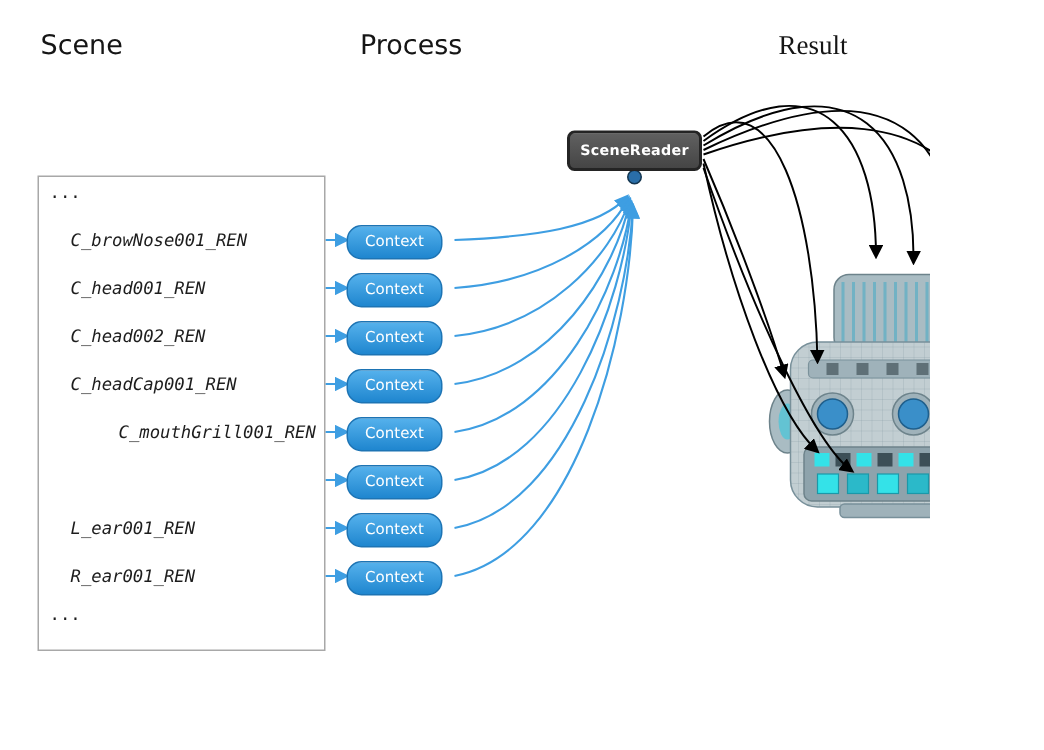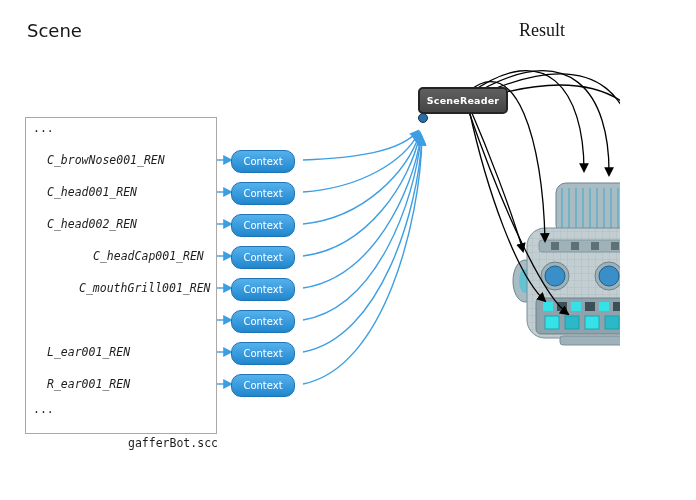--- a/index.html
+++ b/index.html
@@ -25,21 +25,21 @@
     display:flex;align-items:center;justify-content:center;
     background:linear-gradient(#55b1ec,#1f86cf);
     border:1px solid #1d74b4;border-radius:10px;
     color:#ffffff;font-size:10px;
   }
   .node{
     position:absolute;left:378px;top:87px;width:90px;height:27px;z-index:2;
     display:flex;align-items:center;justify-content:center;
     background:linear-gradient(#606060,#454545);
     border:2px solid #242424;border-radius:5px;box-sizing:border-box;
-    color:#ffffff;font-size:9.5px;font-weight:bold;letter-spacing:.2px;margin-left:40px;
+    color:#ffffff;font-size:9.5px;font-weight:bold;letter-spacing:.2px;
   }
   .node-plug{
     position:absolute;left:418px;top:113px;width:10px;height:10px;z-index:1;
     border-radius:50%;background:#2a6ea8;border:1px solid #14354f;box-sizing:border-box;
   }
 </style>
 </head>
 <body>
 
 <div class="canvas">
@@ -144,33 +144,33 @@
       <path d="M469 97  C 572 34,  610 95,  609 175" marker-end="url(#mblack)"></path>
       <path d="M469 100 C 606 34,  642 105, 637 190" marker-end="url(#mblack)"></path>
       <path d="M469 103 C 646 42,  678 150, 665 245" marker-end="url(#mblack)"></path>
       <path d="M469 106 C 488 150, 512 212, 523 251" marker-end="url(#mblack)"></path>
       <path d="M469 109 C 487 192, 517 275, 545 301" marker-end="url(#mblack)"></path>
       <path d="M469 112 C 503 210, 543 296, 568 314" marker-end="url(#mblack)"></path>
     </g>
   </svg>
 
   <div class="col-header" id="h-scene">Scene</div>
+  <div class="col-header" id="h-process">Process</div>
   <div class="col-header" id="h-result">Result</div>
 
   <div class="scene-box"></div>
   <div class="ellipsis mono" style="top:121px;">...</div>
   <div class="scene-item mono" style="top:153px;">C_browNose001_REN</div>
   <div class="scene-item mono" style="top:185px;">C_head001_REN</div>
   <div class="scene-item mono" style="top:217px;">C_head002_REN</div>
-  <div class="scene-item mono" style="top:249px;margin-left:46px;">C_headCap001_REN</div>
+  <div class="scene-item mono" style="top:249px;">C_headCap001_REN</div>
   <div class="scene-item mono" style="top:281px;margin-left:32px;">C_mouthGrill001_REN</div>
   <div class="scene-item mono" style="top:345px;">L_ear001_REN</div>
   <div class="scene-item mono" style="top:377px;">R_ear001_REN</div>
   <div class="ellipsis mono" style="top:402px;">...</div>
-  <div class="scene-caption mono">gafferBot.scc</div>
 
   <div class="ctx-btn" style="top:150px;">Context</div>
   <div class="ctx-btn" style="top:182px;">Context</div>
   <div class="ctx-btn" style="top:214px;">Context</div>
   <div class="ctx-btn" style="top:246px;">Context</div>
   <div class="ctx-btn" style="top:278px;">Context</div>
   <div class="ctx-btn" style="top:310px;">Context</div>
   <div class="ctx-btn" style="top:342px;">Context</div>
   <div class="ctx-btn" style="top:374px;">Context</div>
 

